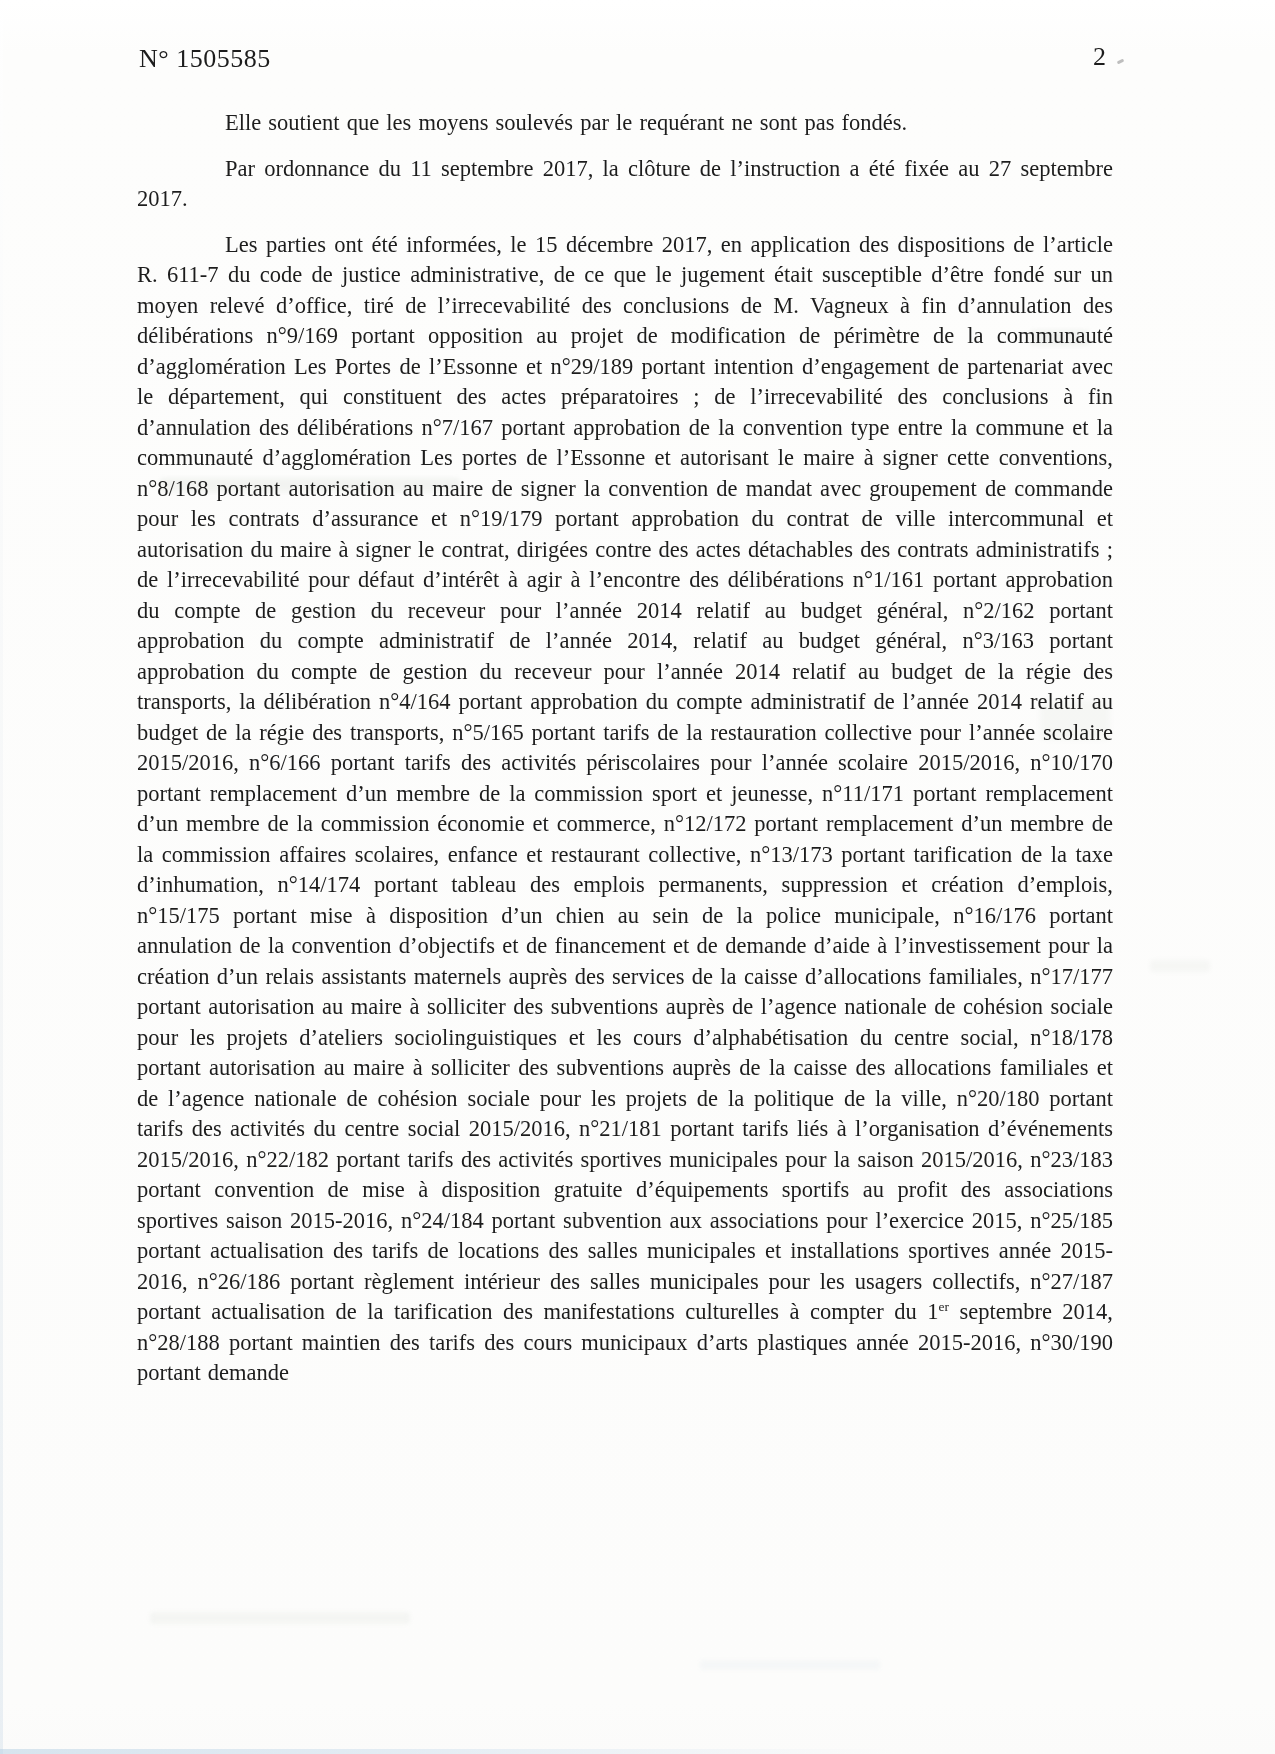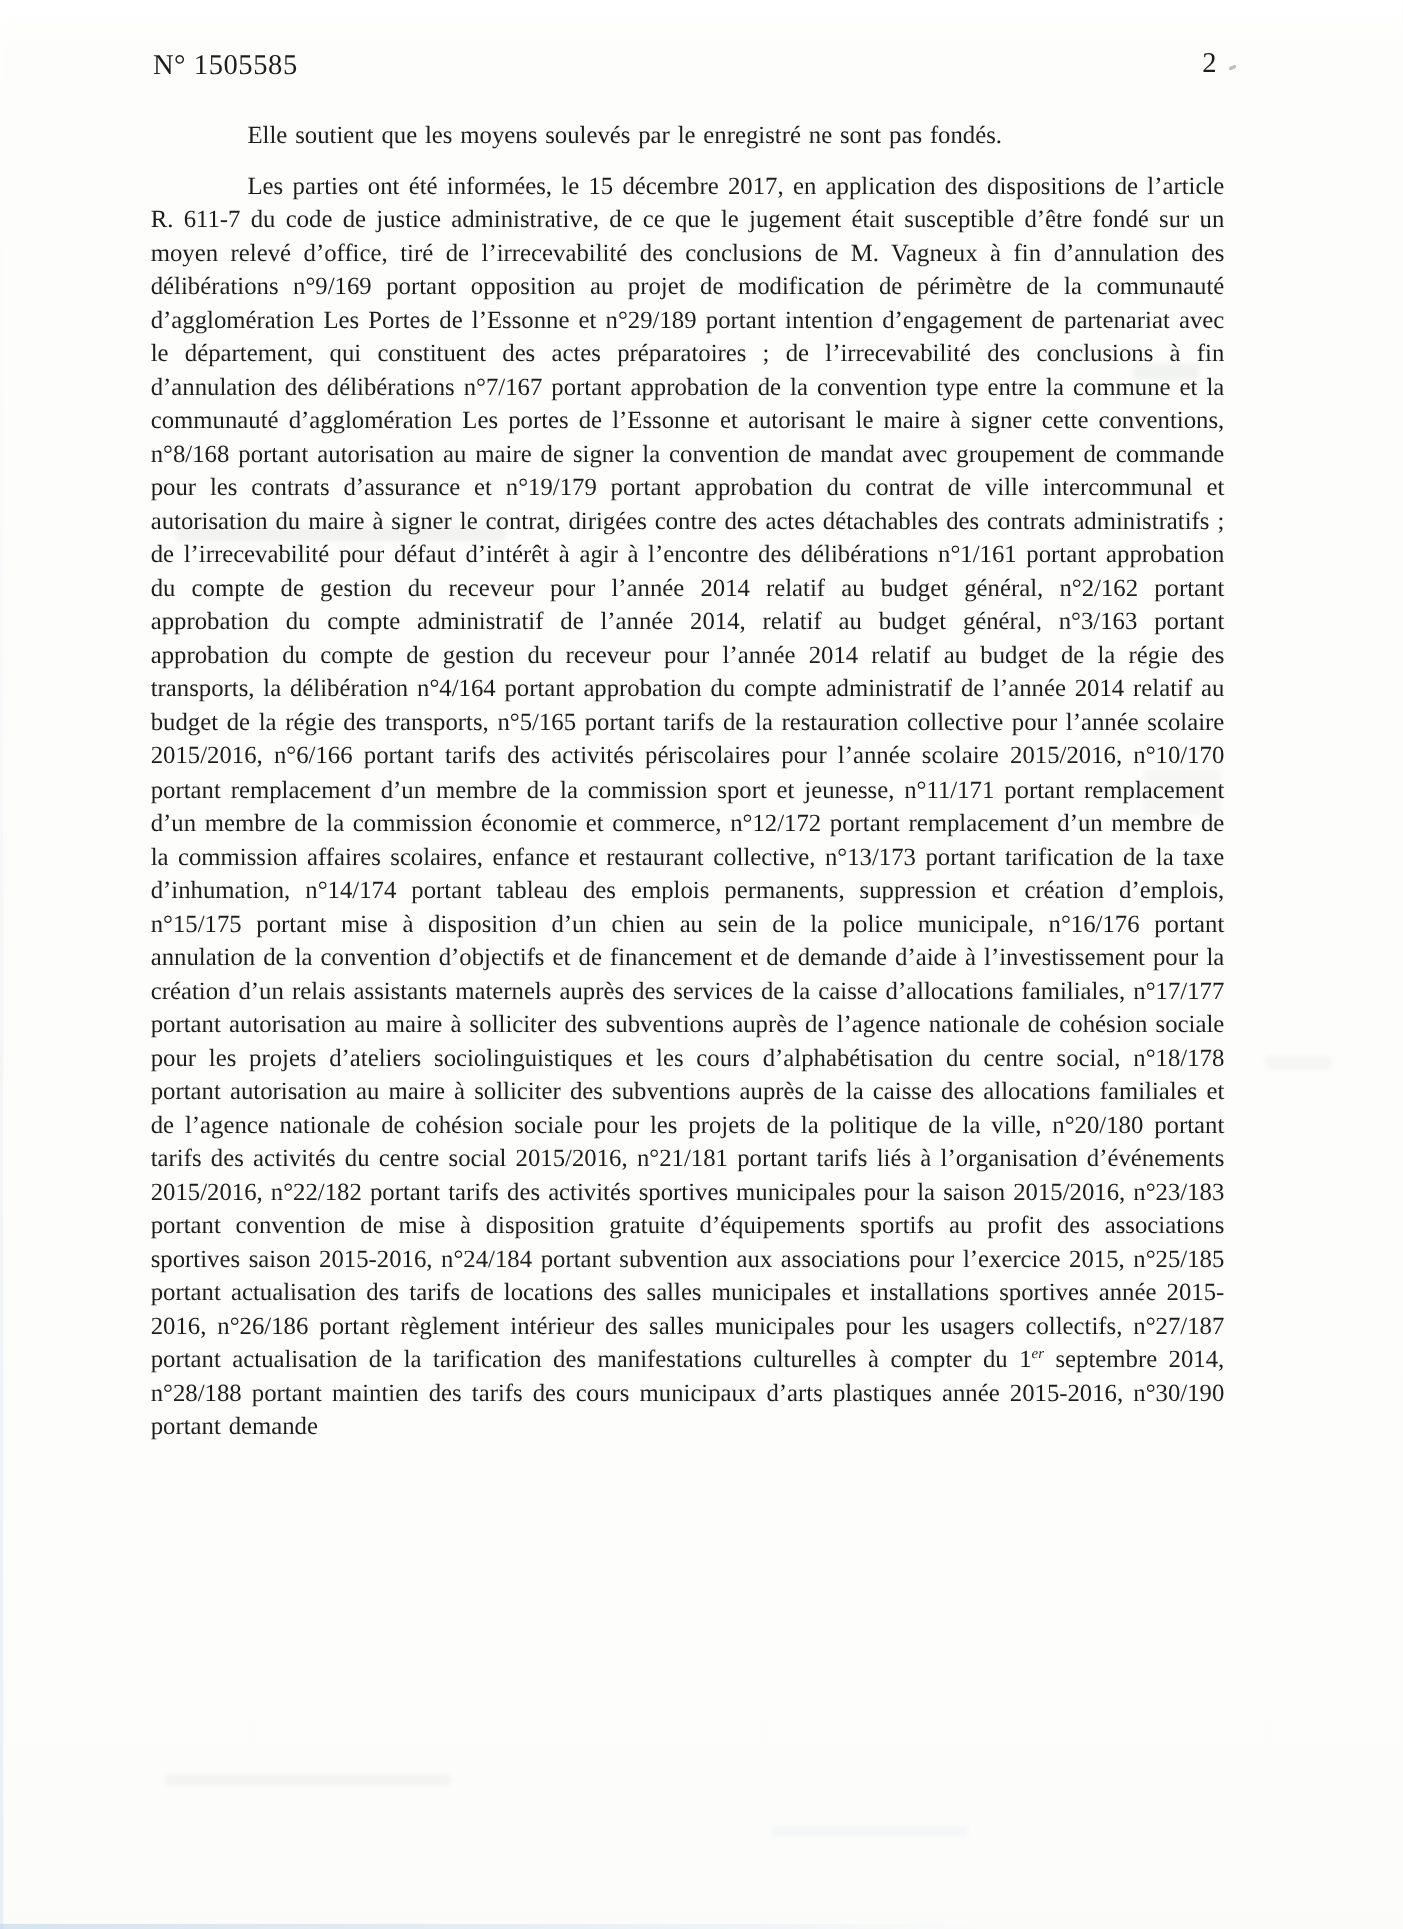--- a/index.html
+++ b/index.html
@@ -66,21 +66,20 @@
     text-indent: 88px;
     font-size: 22.5px;
     line-height: 30.5px;
     word-spacing: 1.5px;
     color: var(--ink, #1d1d1d);
   }
   .doc-body p sup {
     font-size: 0.6em;
     line-height: 0;
     vertical-align: super;
-    font-style: italic;
   }
   
   .artifact {
     position: absolute;
     pointer-events: none;
     filter: blur(2px);
   }
   .smudge {
     background: #a9b4a6;
     opacity: 0.12;
@@ -124,20 +123,21 @@
   <div class="artifact smudge" style="left:150px; top:1612px; width:260px; height:12px; opacity:0.09;"></div>
   <div class="artifact smudge-blue" style="left:700px; top:1660px; width:180px; height:10px; opacity:0.07;"></div>
 
   <div class="page-header">
     <span class="case-number">N° 1505585</span>
     <span class="page-number">2</span>
     <span class="page-number-speck"></span>
   </div>
 
   <div class="doc-body">
-      <p>Elle soutient que les moyens soulevés par le enregistré ne sont pas fondés.</p>
+      <p>Elle soutient que les moyens soulevés par le requérant ne sont pas fondés.</p>
+      <p>Par ordonnance du 11 septembre 2017, la clôture de l’instruction a été fixée au 27 septembre 2017.</p>
       <p>Les parties ont été informées, le 15 décembre 2017, en application des dispositions de l’article R. 611-7 du code de justice administrative, de ce que le jugement était susceptible d’être fondé sur un moyen relevé d’office, tiré de l’irrecevabilité des conclusions de M. Vagneux à fin d’annulation des délibérations n°9/169 portant opposition au projet de modification de périmètre de la communauté d’agglomération Les Portes de l’Essonne et n°29/189 portant intention d’engagement de partenariat avec le département, qui constituent des actes préparatoires ; de l’irrecevabilité des conclusions à fin d’annulation des délibérations n°7/167 portant approbation de la convention type entre la commune et la communauté d’agglomération Les portes de l’Essonne et autorisant le maire à signer cette conventions, n°8/168 portant autorisation au maire de signer la convention de mandat avec groupement de commande pour les contrats d’assurance et n°19/179 portant approbation du contrat de ville intercommunal et autorisation du maire à signer le contrat, dirigées contre des actes détachables des contrats administratifs ; de l’irrecevabilité pour défaut d’intérêt à agir à l’encontre des délibérations n°1/161 portant approbation du compte de gestion du receveur pour l’année 2014 relatif au budget général, n°2/162 portant approbation du compte administratif de l’année 2014, relatif au budget général, n°3/163 portant approbation du compte de gestion du receveur pour l’année 2014 relatif au budget de la régie des transports, la délibération n°4/164 portant approbation du compte administratif de l’année 2014 relatif au budget de la régie des transports, n°5/165 portant tarifs de la restauration collective pour l’année scolaire 2015/2016, n°6/166 portant tarifs des activités périscolaires pour l’année scolaire 2015/2016, n°10/170 portant remplacement d’un membre de la commission sport et jeunesse, n°11/171 portant remplacement d’un membre de la commission économie et commerce, n°12/172 portant remplacement d’un membre de la commission affaires scolaires, enfance et restaurant collective, n°13/173 portant tarification de la taxe d’inhumation, n°14/174 portant tableau des emplois permanents, suppression et création d’emplois, n°15/175 portant mise à disposition d’un chien au sein de la police municipale, n°16/176 portant annulation de la convention d’objectifs et de financement et de demande d’aide à l’investissement pour la création d’un relais assistants maternels auprès des services de la caisse d’allocations familiales, n°17/177 portant autorisation au maire à solliciter des subventions auprès de l’agence nationale de cohésion sociale pour les projets d’ateliers sociolinguistiques et les cours d’alphabétisation du centre social, n°18/178 portant autorisation au maire à solliciter des subventions auprès de la caisse des allocations familiales et de l’agence nationale de cohésion sociale pour les projets de la politique de la ville, n°20/180 portant tarifs des activités du centre social 2015/2016, n°21/181 portant tarifs liés à l’organisation d’événements 2015/2016, n°22/182 portant tarifs des activités sportives municipales pour la saison 2015/2016, n°23/183 portant convention de mise à disposition gratuite d’équipements sportifs au profit des associations sportives saison 2015-2016, n°24/184 portant subvention aux associations pour l’exercice 2015, n°25/185 portant actualisation des tarifs de locations des salles municipales et installations sportives année 2015-2016, n°26/186 portant règlement intérieur des salles municipales pour les usagers collectifs, n°27/187 portant actualisation de la tarification des manifestations culturelles à compter du 1<sup>er</sup> septembre 2014, n°28/188 portant maintien des tarifs des cours municipaux d’arts plastiques année 2015-2016, n°30/190 portant demande</p>
     </div>
 
   <div class="left-edge"></div>
   <div class="bottom-edge"></div>
 
 </div>
 
 </body></html>

